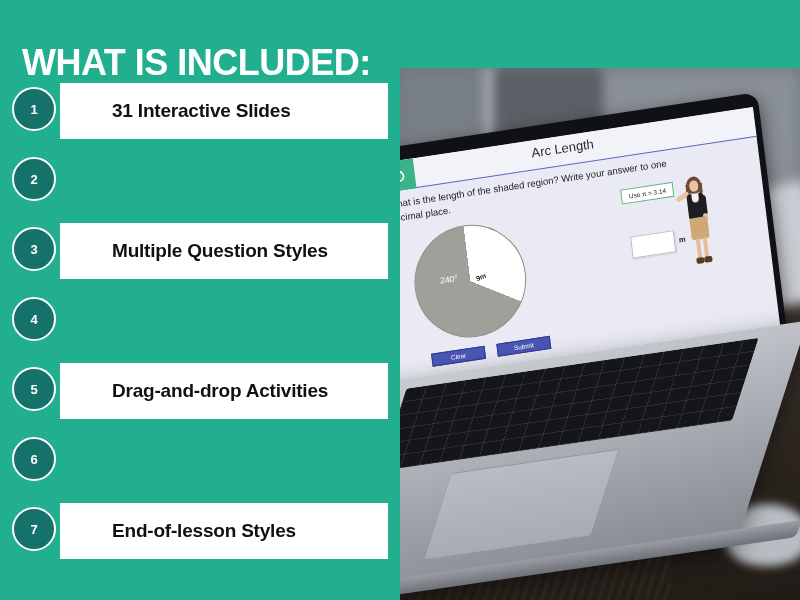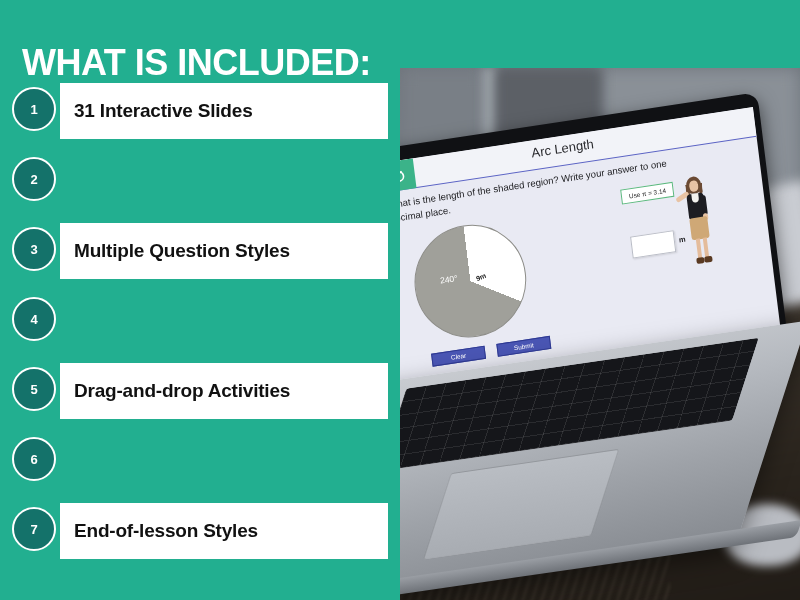--- a/index.html
+++ b/index.html
@@ -24,21 +24,21 @@
   }
 
   #feature-list { position:absolute; left:0; top:78px; width:400px; }
   .feature-row {
     position:relative; height:70px; margin-bottom:0;
     display:flex; align-items:center;
   }
   .feature-box {
     position:absolute; left:60px; top:5px;
     width:328px; height:56px; background:#ffffff;
-    display:flex; align-items:center;
+    display:flex; align-items:center;padding-left:38px;
   }
   .feature-label {
     padding-left:14px; font-size:19px; font-weight:bold;
     color:#111111; letter-spacing:-0.2px; white-space:nowrap;
     font-family:"Liberation Sans", sans-serif;
   }
   .feature-badge {
     position:absolute; left:12px; top:9px;
     width:44px; height:44px; border-radius:50%;
     background:#14726a; border:2.5px solid #ffffff;

